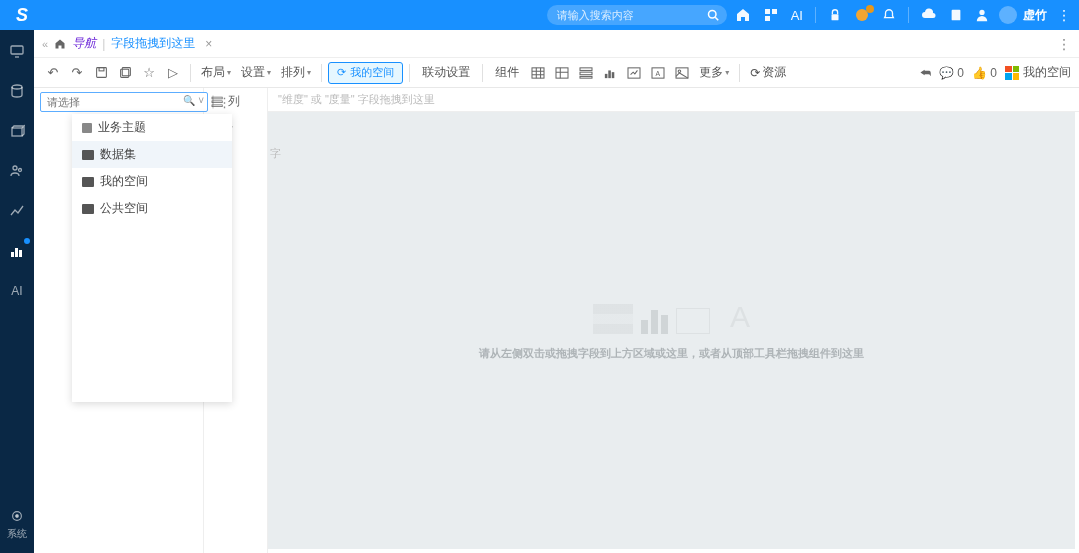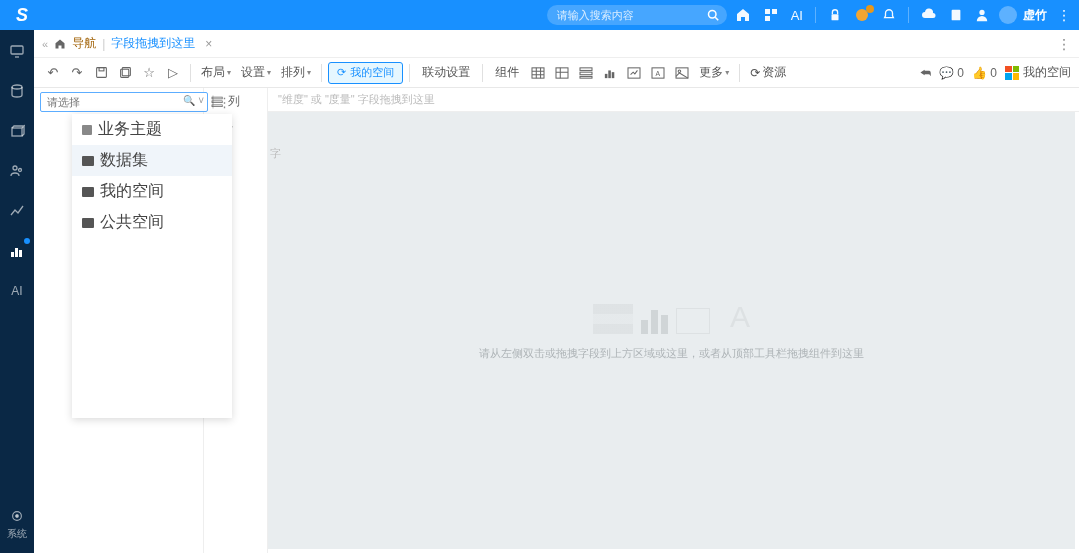--- a/index.html
+++ b/index.html
@@ -29,21 +29,21 @@
     .nav-item.active { color: #fff; }
     .nav-badge { position: absolute; top: 0; right: 0; width: 6px; height: 6px; background: #1890ff; border-radius: 50%; }
     .nav-bottom { margin-top: auto; margin-bottom: 12px; display: flex; flex-direction: column; align-items: center; gap: 4px; color: rgba(255,255,255,0.6); font-size: 10px; cursor: pointer; }
     
     
     .main { flex: 1; display: flex; flex-direction: column; }
     
     
     .crumb { height: 28px; background: #fff; border-bottom: 1px solid #eee; display: flex; align-items: center; padding: 0 8px; font-size: 12px; color: #666; gap: 6px; }
     .crumb .home-icon { color: #666; font-size: 13px; }
-    .crumb .nav-label { color: #a16207; }
+    .crumb .nav-label { color: #6d28d9; font-style: italic; }
     .crumb .cur { color: #1890ff; }
     .crumb .close-x { color: #999; margin-left: 4px; cursor: pointer; }
     .crumb-right { margin-left: auto; font-size: 14px; color: #888; cursor: pointer; }
     
     
     .toolbar { height: 30px; background: #fff; border-bottom: 1px solid #e8e8e8; display: flex; align-items: center; padding: 0 8px; font-size: 12px; color: #555; gap: 2px; }
     .tb-icon { width: 22px; height: 22px; display: flex; align-items: center; justify-content: center; cursor: pointer; color: #666; font-size: 13px; border-radius: 2px; }
     .tb-sep { width: 1px; height: 18px; background: #e0e0e0; margin: 0 4px; }
     .tb-drop { display: flex; align-items: center; gap: 2px; padding: 0 4px; cursor: pointer; height: 22px; }
     .tb-caret { font-size: 8px; color: #888; }
@@ -65,21 +65,21 @@
     .lp-tab.active { color: #333; font-weight: 500; border-bottom: 2px solid #ccc; }
     .lp-search-row { display: flex; align-items: center; padding: 4px 6px; gap: 4px; }
     .lp-search { flex: 1; height: 20px; border: 1px solid #5cadff; border-radius: 2px; font-size: 11px; padding: 0 18px 0 6px; outline: none; }
     .lp-search-wrap { position: relative; flex: 1; }
     .lp-search-wrap .q { position: absolute; right: 4px; top: 3px; font-size: 10px; color: #999; }
     .lp-spin { width: 14px; height: 14px; border: 1px solid #ccc; border-radius: 50%; cursor: pointer; }
     .lp-more { color: #888; font-size: 13px; cursor: pointer; }
     .lp-empty { flex: 1; display: flex; align-items: center; justify-content: center; font-size: 12px; color: #aaa; }
     
     
-    .tree-pop { position: absolute; left: 38px; top: 26px; width: 160px; background: #fff; box-shadow: 0 2px 8px rgba(0,0,0,0.15); z-index: 20; padding-bottom: 180px; font-size: 16px; }
+    .tree-pop { position: absolute; left: 38px; top: 26px; width: 160px; background: #fff; box-shadow: 0 2px 8px rgba(0,0,0,0.15); z-index: 20; padding-bottom: 180px; font-size: 12px; }
     .tree-item { padding: 5px 10px; display: flex; align-items: center; gap: 6px; cursor: pointer; color: #444; }
     .tree-item.sel { background: #f0f5fa; }
     .folder-icon { width: 12px; height: 10px; background: #555; border-radius: 1px; }
     .node-icon { width: 10px; height: 10px; background: #888; border-radius: 1px; }
     
     
     .cpanel { width: 64px; border-right: 1px solid #eee; font-size: 12px; color: #666; }
     .cp-row { display: flex; align-items: center; gap: 4px; padding: 5px 6px; }
     
     
@@ -91,21 +91,21 @@
     .canvas-wrap { flex: 1; display: flex; flex-direction: column; }
     .canvas { flex: 1; background: #e9edef; display: flex; align-items: center; justify-content: center; margin: 0 4px 4px 0; }
     .canvas-inner { text-align: center; color: #c8cdd0; }
     .placeholder-icons { display: flex; align-items: flex-end; justify-content: center; gap: 8px; margin-bottom: 12px; }
     .ph-box { width: 40px; height: 30px; background: #d8dcde; opacity: 0.6; }
     .ph-cols { display: flex; gap: 3px; align-items: flex-end; }
     .ph-cols span { width: 7px; background: #d0d5d7; }
     .ph-cols span:nth-child(1){height:14px;} .ph-cols span:nth-child(2){height:24px;} .ph-cols span:nth-child(3){height:19px;}
     .ph-chart { width: 34px; height: 26px; border: 1px solid #dde1e3; position: relative; }
     .ph-a { font-size: 30px; color: #dde1e3; margin-left: 12px; }
-    .canvas-hint { font-size: 11px; color: #aeb4b7; }
+    .canvas-hint { font-size: 11px; color: #aeb4b7; font-weight: bold; }
     
     svg { display: block; }
   </style>
 </head>
 <body>
 
 <div class="topbar">
   <div class="logo">S</div>
   <div class="top-search">
     <input class="search-box" placeholder="请输入搜索内容" style="">

